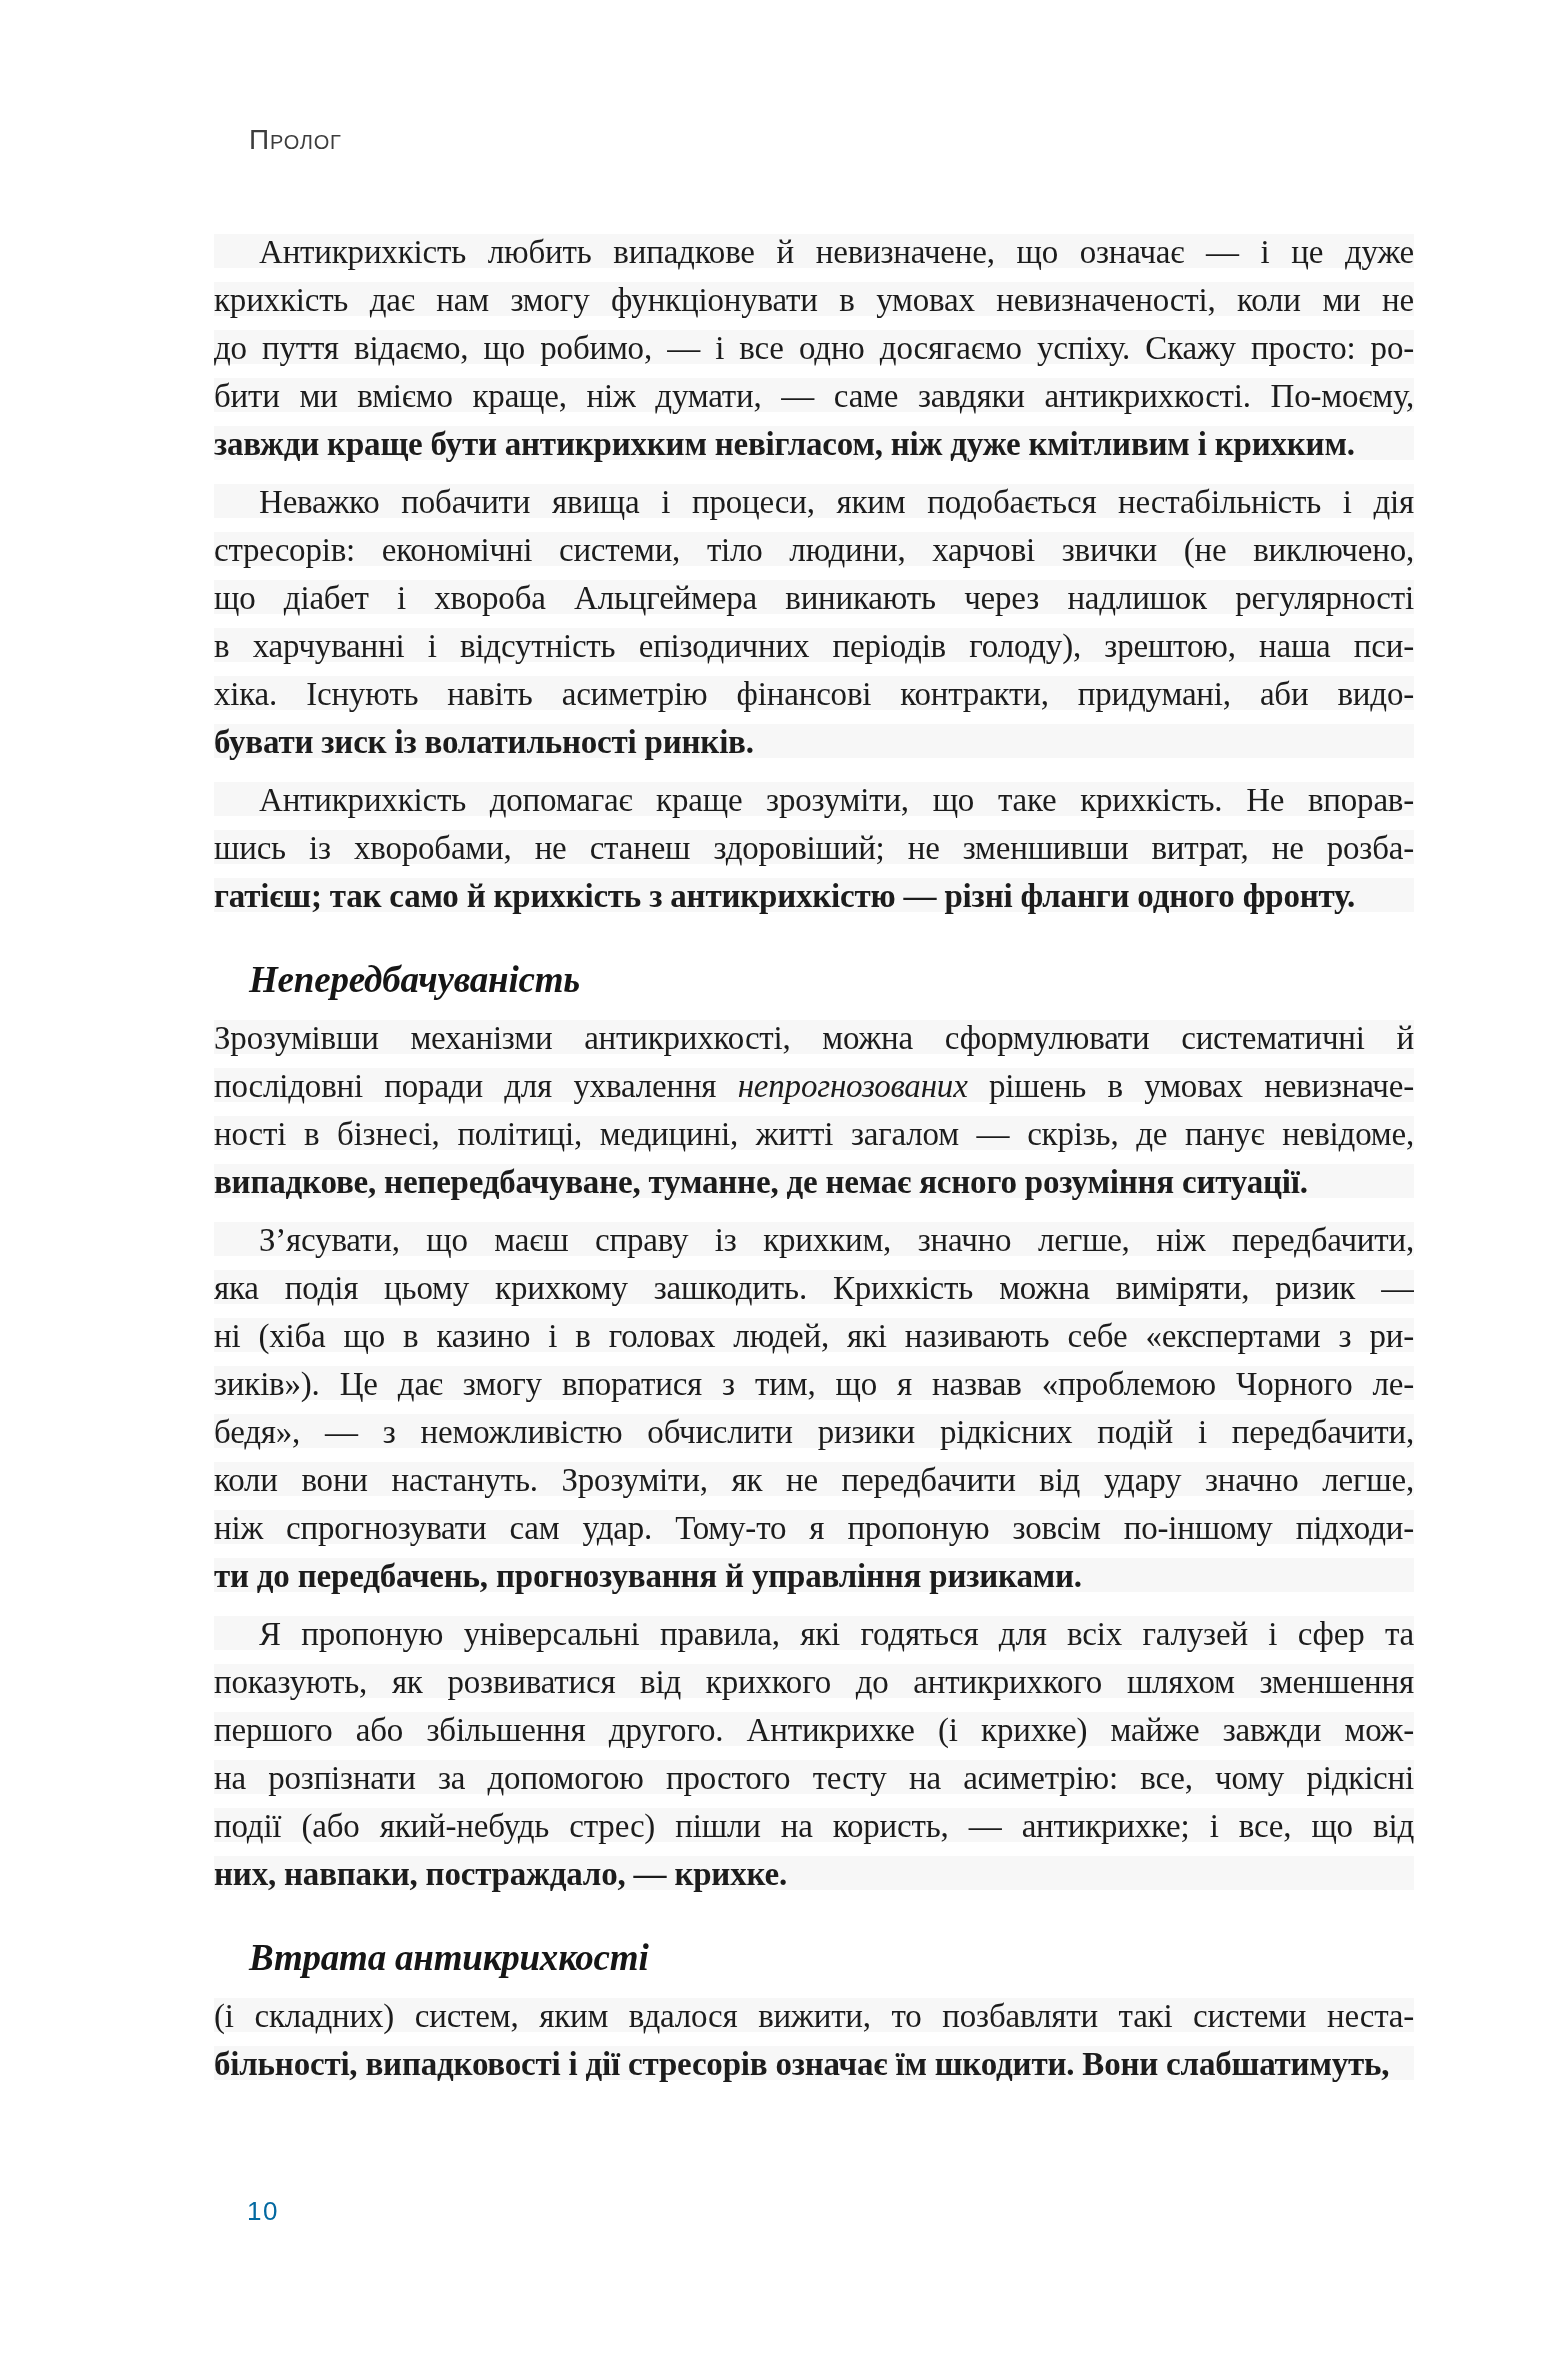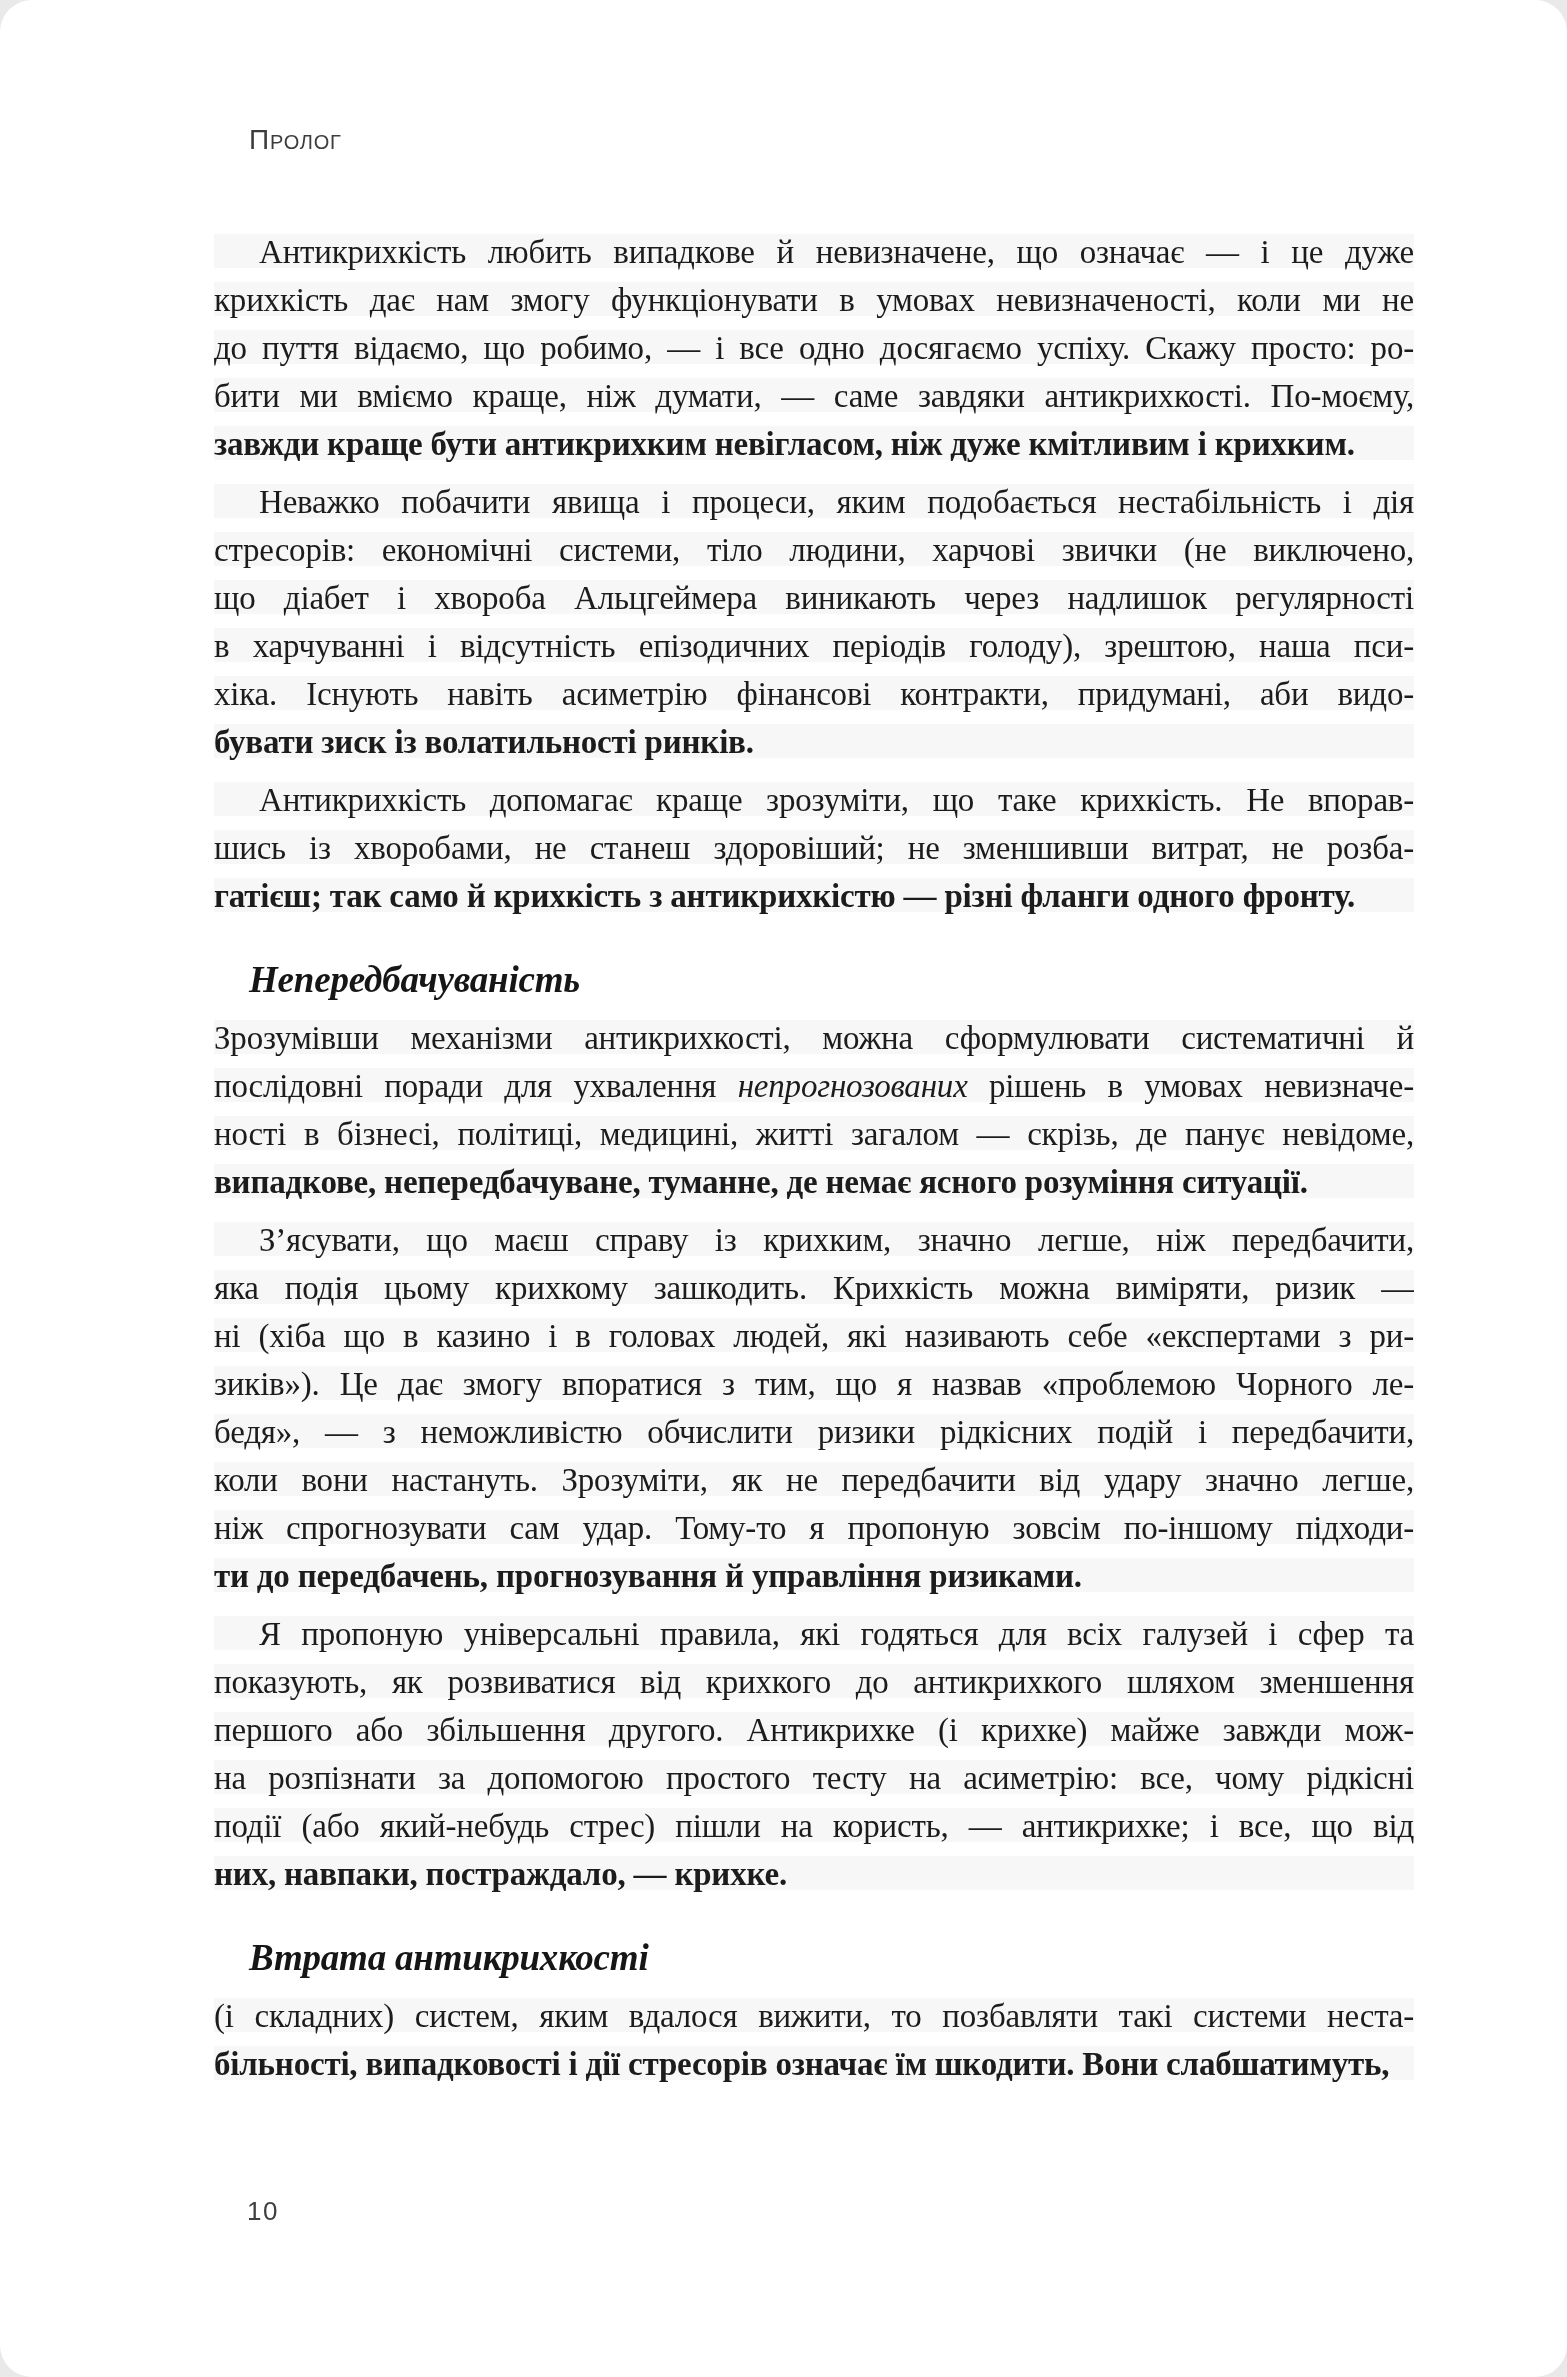--- a/index.html
+++ b/index.html
@@ -5,21 +5,20 @@
   html, body { margin: 0; padding: 0; background: #e9e9e9; }
   .page {
     position: relative;
     width: 1567px;
     height: 2377px;
     margin: 0 auto;
     background: #ffffff;
     font-family: "Liberation Serif", "DejaVu Serif", serif;
     color: #1c1c1c;
     overflow: hidden;
-    border-radius: 32px;
   }
   
   .running-header {
     position: absolute;
     left: 249px;
     top: 123px;
     font-family: "Liberation Sans", "DejaVu Sans", sans-serif;
     font-variant: small-caps;
     font-size: 28px;
     line-height: 33px;
@@ -61,21 +60,21 @@
     color: #161616;
   }
   .page-number {
     position: absolute;
     left: 247px;
     top: 2195px;
     font-family: "Liberation Sans", "DejaVu Sans", sans-serif;
     font-size: 26px;
     line-height: 33px;
     letter-spacing: 1.6px;
-    color: #404040;
+    color: #0369a1;
   }
 </style>
 </head>
 <body>
 
 <div class="page">
 
   <div class="running-header">Пролог</div>
 
   <div class="text-block">

